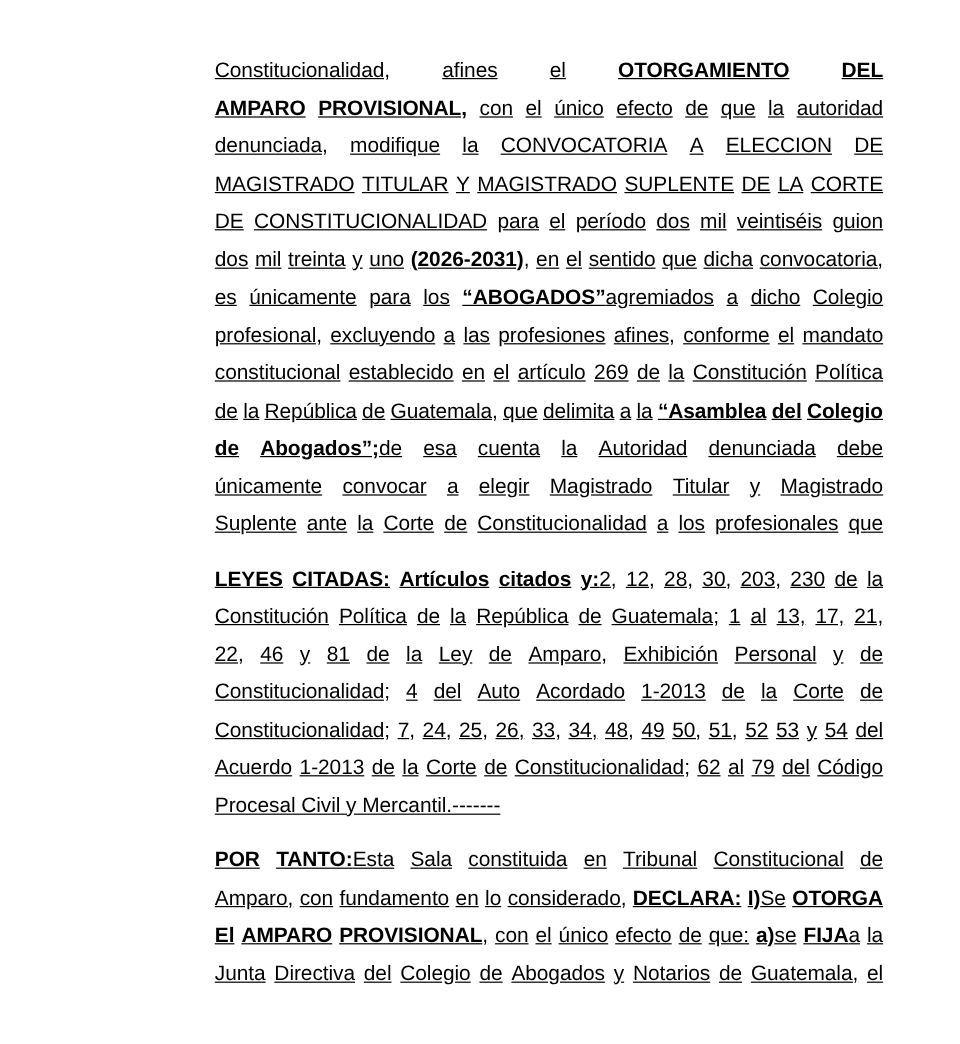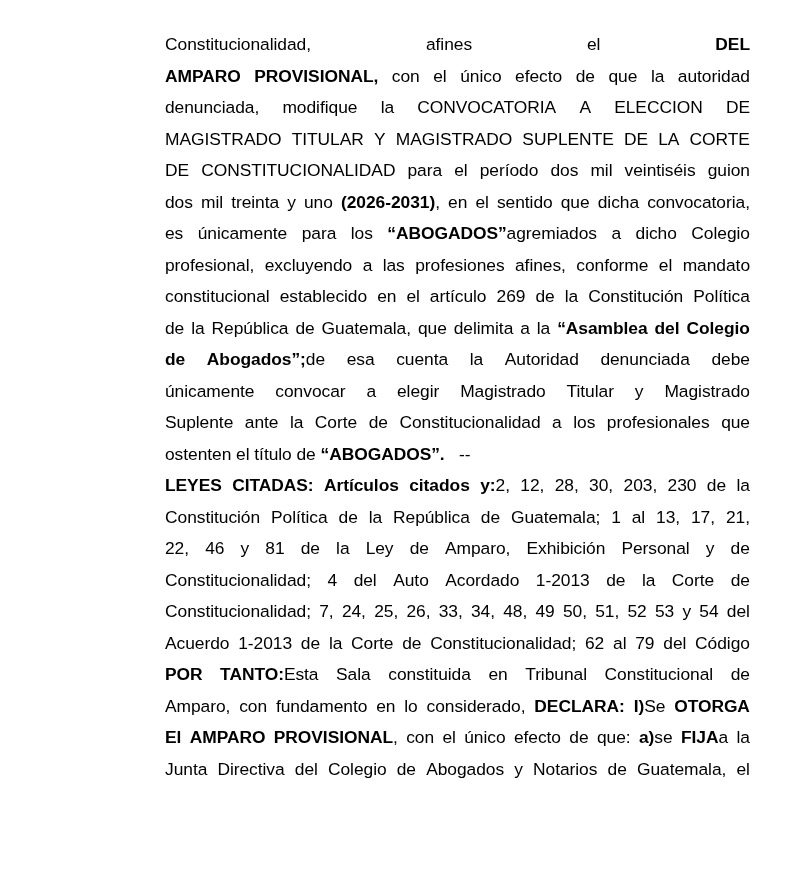--- a/index.html
+++ b/index.html
@@ -21,21 +21,22 @@
     height: 870px;
     background: #ffffff;
   }
   #doc-body {
     position: absolute;
     left: 165px;
     top: 29px;
     width: 585px;
   }
   .para {
-    margin: 0;
+    margin: 14px;
+    text-decoration: underline;
   }
   
   .line {
     display: block;
     width: 100%;
     height: 31.5px;
     line-height: 31.5px;
     font-size: 17.4px;
     letter-spacing: -0.05px;
     white-space: pre;
@@ -64,42 +65,42 @@
   .r {
     font-weight: normal;
   }
 </style>
 </head>
 <body>
 
 <div id="page">
   <div id="doc-body">
       <div class="para">
-        <div class="line justify"><span class="w"><span class="r">Constitucionalidad,</span></span><span class="w"><span class="r">afines</span></span><span class="w"><span class="r">el</span></span><span class="w"><span class="b">DEL</span></span></div>
+        <div class="line justify"><span class="w"><span class="r">Constitucionalidad,</span></span><span class="w"><span class="r">afines</span></span><span class="w"><span class="r">el</span></span><span class="w"><span class="b">OTORGAMIENTO</span></span><span class="w"><span class="b">DEL</span></span></div>
         <div class="line justify"><span class="w"><span class="b">AMPARO</span></span><span class="w"><span class="b">PROVISIONAL,</span></span><span class="w"><span class="r">con</span></span><span class="w"><span class="r">el</span></span><span class="w"><span class="r">único</span></span><span class="w"><span class="r">efecto</span></span><span class="w"><span class="r">de</span></span><span class="w"><span class="r">que</span></span><span class="w"><span class="r">la</span></span><span class="w"><span class="r">autoridad</span></span></div>
         <div class="line justify"><span class="w"><span class="r">denunciada,</span></span><span class="w"><span class="r">modifique</span></span><span class="w"><span class="r">la</span></span><span class="w"><span class="r">CONVOCATORIA</span></span><span class="w"><span class="r">A</span></span><span class="w"><span class="r">ELECCION</span></span><span class="w"><span class="r">DE</span></span></div>
         <div class="line justify"><span class="w"><span class="r">MAGISTRADO</span></span><span class="w"><span class="r">TITULAR</span></span><span class="w"><span class="r">Y</span></span><span class="w"><span class="r">MAGISTRADO</span></span><span class="w"><span class="r">SUPLENTE</span></span><span class="w"><span class="r">DE</span></span><span class="w"><span class="r">LA</span></span><span class="w"><span class="r">CORTE</span></span></div>
         <div class="line justify"><span class="w"><span class="r">DE</span></span><span class="w"><span class="r">CONSTITUCIONALIDAD</span></span><span class="w"><span class="r">para</span></span><span class="w"><span class="r">el</span></span><span class="w"><span class="r">período</span></span><span class="w"><span class="r">dos</span></span><span class="w"><span class="r">mil</span></span><span class="w"><span class="r">veintiséis</span></span><span class="w"><span class="r">guion</span></span></div>
         <div class="line justify"><span class="w"><span class="r">dos</span></span><span class="w"><span class="r">mil</span></span><span class="w"><span class="r">treinta</span></span><span class="w"><span class="r">y</span></span><span class="w"><span class="r">uno</span></span><span class="w"><span class="b">(2026-2031)</span><span class="r">,</span></span><span class="w"><span class="r">en</span></span><span class="w"><span class="r">el</span></span><span class="w"><span class="r">sentido</span></span><span class="w"><span class="r">que</span></span><span class="w"><span class="r">dicha</span></span><span class="w"><span class="r">convocatoria,</span></span></div>
         <div class="line justify"><span class="w"><span class="r">es</span></span><span class="w"><span class="r">únicamente</span></span><span class="w"><span class="r">para</span></span><span class="w"><span class="r">los</span></span><span class="w"><span class="b">“ABOGADOS”</span><span class="r">agremiados</span></span><span class="w"><span class="r">a</span></span><span class="w"><span class="r">dicho</span></span><span class="w"><span class="r">Colegio</span></span></div>
         <div class="line justify"><span class="w"><span class="r">profesional,</span></span><span class="w"><span class="r">excluyendo</span></span><span class="w"><span class="r">a</span></span><span class="w"><span class="r">las</span></span><span class="w"><span class="r">profesiones</span></span><span class="w"><span class="r">afines,</span></span><span class="w"><span class="r">conforme</span></span><span class="w"><span class="r">el</span></span><span class="w"><span class="r">mandato</span></span></div>
         <div class="line justify"><span class="w"><span class="r">constitucional</span></span><span class="w"><span class="r">establecido</span></span><span class="w"><span class="r">en</span></span><span class="w"><span class="r">el</span></span><span class="w"><span class="r">artículo</span></span><span class="w"><span class="r">269</span></span><span class="w"><span class="r">de</span></span><span class="w"><span class="r">la</span></span><span class="w"><span class="r">Constitución</span></span><span class="w"><span class="r">Política</span></span></div>
         <div class="line justify"><span class="w"><span class="r">de</span></span><span class="w"><span class="r">la</span></span><span class="w"><span class="r">República</span></span><span class="w"><span class="r">de</span></span><span class="w"><span class="r">Guatemala,</span></span><span class="w"><span class="r">que</span></span><span class="w"><span class="r">delimita</span></span><span class="w"><span class="r">a</span></span><span class="w"><span class="r">la</span></span><span class="w"><span class="b">“Asamblea</span></span><span class="w"><span class="b">del</span></span><span class="w"><span class="b">Colegio</span></span></div>
         <div class="line justify"><span class="w"><span class="b">de</span></span><span class="w"><span class="b">Abogados”;</span><span class="r">de</span></span><span class="w"><span class="r">esa</span></span><span class="w"><span class="r">cuenta</span></span><span class="w"><span class="r">la</span></span><span class="w"><span class="r">Autoridad</span></span><span class="w"><span class="r">denunciada</span></span><span class="w"><span class="r">debe</span></span></div>
         <div class="line justify"><span class="w"><span class="r">únicamente</span></span><span class="w"><span class="r">convocar</span></span><span class="w"><span class="r">a</span></span><span class="w"><span class="r">elegir</span></span><span class="w"><span class="r">Magistrado</span></span><span class="w"><span class="r">Titular</span></span><span class="w"><span class="r">y</span></span><span class="w"><span class="r">Magistrado</span></span></div>
         <div class="line justify"><span class="w"><span class="r">Suplente</span></span><span class="w"><span class="r">ante</span></span><span class="w"><span class="r">la</span></span><span class="w"><span class="r">Corte</span></span><span class="w"><span class="r">de</span></span><span class="w"><span class="r">Constitucionalidad</span></span><span class="w"><span class="r">a</span></span><span class="w"><span class="r">los</span></span><span class="w"><span class="r">profesionales</span></span><span class="w"><span class="r">que</span></span></div>
-        <div class="line last"><span class="r">ostenten el título de </span><span class="b">“ABOGADOS”.</span><span class="r">   --</span></div>
       </div>
       <div class="para">
         <div class="line justify"><span class="w"><span class="b">LEYES</span></span><span class="w"><span class="b">CITADAS:</span></span><span class="w"><span class="b">Artículos</span></span><span class="w"><span class="b">citados</span></span><span class="w"><span class="b">y:</span><span class="r">2,</span></span><span class="w"><span class="r">12,</span></span><span class="w"><span class="r">28,</span></span><span class="w"><span class="r">30,</span></span><span class="w"><span class="r">203,</span></span><span class="w"><span class="r">230</span></span><span class="w"><span class="r">de</span></span><span class="w"><span class="r">la</span></span></div>
         <div class="line justify"><span class="w"><span class="r">Constitución</span></span><span class="w"><span class="r">Política</span></span><span class="w"><span class="r">de</span></span><span class="w"><span class="r">la</span></span><span class="w"><span class="r">República</span></span><span class="w"><span class="r">de</span></span><span class="w"><span class="r">Guatemala;</span></span><span class="w"><span class="r">1</span></span><span class="w"><span class="r">al</span></span><span class="w"><span class="r">13,</span></span><span class="w"><span class="r">17,</span></span><span class="w"><span class="r">21,</span></span></div>
         <div class="line justify"><span class="w"><span class="r">22,</span></span><span class="w"><span class="r">46</span></span><span class="w"><span class="r">y</span></span><span class="w"><span class="r">81</span></span><span class="w"><span class="r">de</span></span><span class="w"><span class="r">la</span></span><span class="w"><span class="r">Ley</span></span><span class="w"><span class="r">de</span></span><span class="w"><span class="r">Amparo,</span></span><span class="w"><span class="r">Exhibición</span></span><span class="w"><span class="r">Personal</span></span><span class="w"><span class="r">y</span></span><span class="w"><span class="r">de</span></span></div>
         <div class="line justify"><span class="w"><span class="r">Constitucionalidad;</span></span><span class="w"><span class="r">4</span></span><span class="w"><span class="r">del</span></span><span class="w"><span class="r">Auto</span></span><span class="w"><span class="r">Acordado</span></span><span class="w"><span class="r">1-2013</span></span><span class="w"><span class="r">de</span></span><span class="w"><span class="r">la</span></span><span class="w"><span class="r">Corte</span></span><span class="w"><span class="r">de</span></span></div>
         <div class="line justify"><span class="w"><span class="r">Constitucionalidad;</span></span><span class="w"><span class="r">7,</span></span><span class="w"><span class="r">24,</span></span><span class="w"><span class="r">25,</span></span><span class="w"><span class="r">26,</span></span><span class="w"><span class="r">33,</span></span><span class="w"><span class="r">34,</span></span><span class="w"><span class="r">48,</span></span><span class="w"><span class="r">49</span></span><span class="w"><span class="r">50,</span></span><span class="w"><span class="r">51,</span></span><span class="w"><span class="r">52</span></span><span class="w"><span class="r">53</span></span><span class="w"><span class="r">y</span></span><span class="w"><span class="r">54</span></span><span class="w"><span class="r">del</span></span></div>
         <div class="line justify"><span class="w"><span class="r">Acuerdo</span></span><span class="w"><span class="r">1-2013</span></span><span class="w"><span class="r">de</span></span><span class="w"><span class="r">la</span></span><span class="w"><span class="r">Corte</span></span><span class="w"><span class="r">de</span></span><span class="w"><span class="r">Constitucionalidad;</span></span><span class="w"><span class="r">62</span></span><span class="w"><span class="r">al</span></span><span class="w"><span class="r">79</span></span><span class="w"><span class="r">del</span></span><span class="w"><span class="r">Código</span></span></div>
+        <div class="line last"><span class="r">Procesal Civil y Mercantil.-------</span></div>
       </div>
       <div class="para">
         <div class="line justify"><span class="w"><span class="b">POR</span></span><span class="w"><span class="b">TANTO:</span><span class="r">Esta</span></span><span class="w"><span class="r">Sala</span></span><span class="w"><span class="r">constituida</span></span><span class="w"><span class="r">en</span></span><span class="w"><span class="r">Tribunal</span></span><span class="w"><span class="r">Constitucional</span></span><span class="w"><span class="r">de</span></span></div>
         <div class="line justify"><span class="w"><span class="r">Amparo,</span></span><span class="w"><span class="r">con</span></span><span class="w"><span class="r">fundamento</span></span><span class="w"><span class="r">en</span></span><span class="w"><span class="r">lo</span></span><span class="w"><span class="r">considerado,</span></span><span class="w"><span class="b">DECLARA:</span></span><span class="w"><span class="b">I)</span><span class="r">Se</span></span><span class="w"><span class="b">OTORGA</span></span></div>
         <div class="line justify"><span class="w"><span class="b">El</span></span><span class="w"><span class="b">AMPARO</span></span><span class="w"><span class="b">PROVISIONAL</span><span class="r">,</span></span><span class="w"><span class="r">con</span></span><span class="w"><span class="r">el</span></span><span class="w"><span class="r">único</span></span><span class="w"><span class="r">efecto</span></span><span class="w"><span class="r">de</span></span><span class="w"><span class="r">que:</span></span><span class="w"><span class="b">a)</span><span class="r">se</span></span><span class="w"><span class="b">FIJA</span><span class="r">a</span></span><span class="w"><span class="r">la</span></span></div>
         <div class="line justify"><span class="w"><span class="r">Junta</span></span><span class="w"><span class="r">Directiva</span></span><span class="w"><span class="r">del</span></span><span class="w"><span class="r">Colegio</span></span><span class="w"><span class="r">de</span></span><span class="w"><span class="r">Abogados</span></span><span class="w"><span class="r">y</span></span><span class="w"><span class="r">Notarios</span></span><span class="w"><span class="r">de</span></span><span class="w"><span class="r">Guatemala,</span></span><span class="w"><span class="r">el</span></span></div>
       </div>
     </div>
 </div>
 

